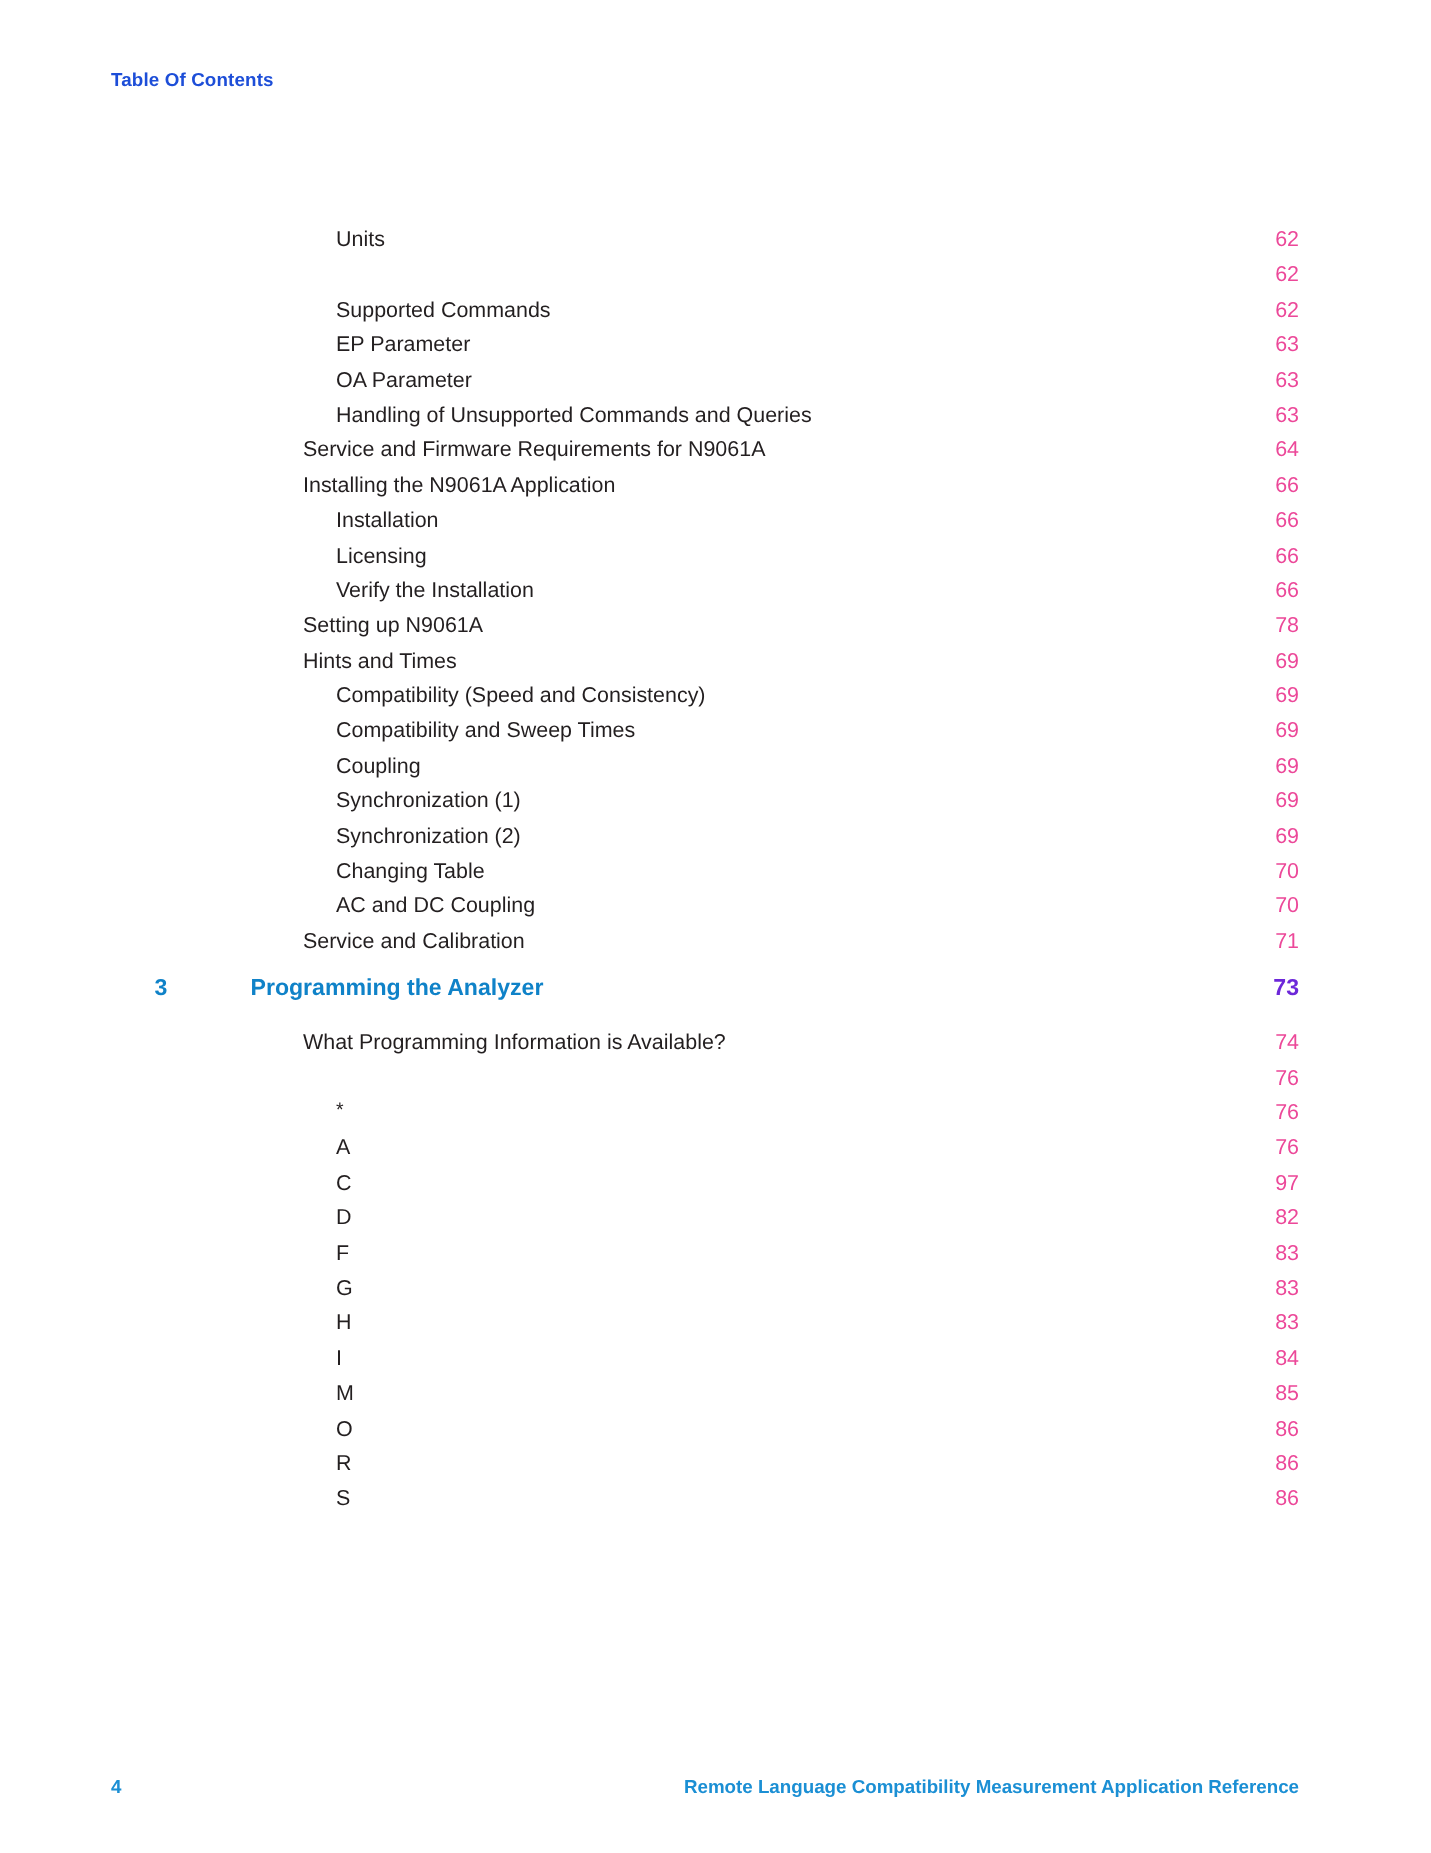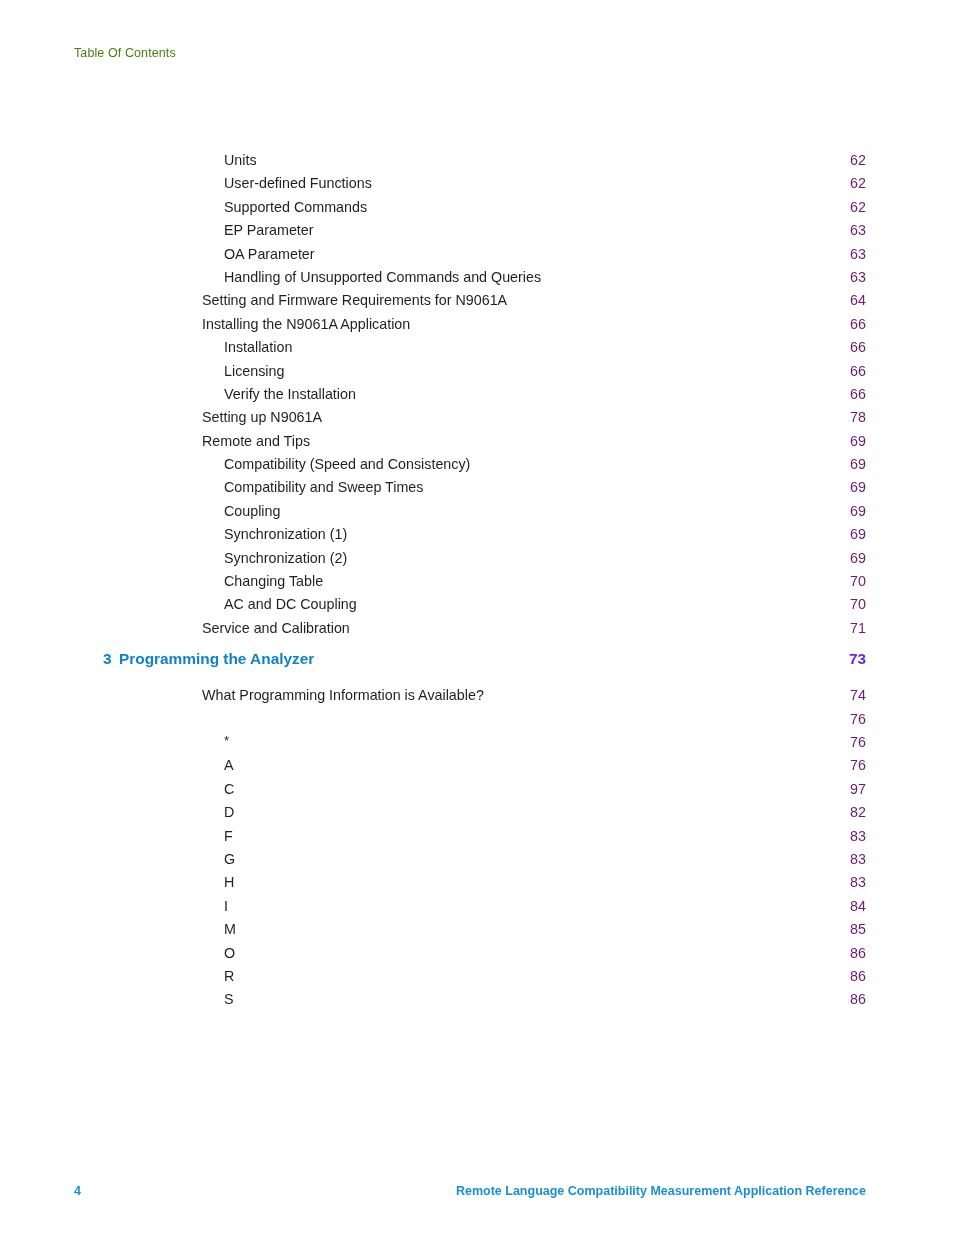--- a/index.html
+++ b/index.html
@@ -18,22 +18,22 @@
     background: #ffffff;
     overflow: hidden;
   }
 
   
   .running-header {
     position: absolute;
     left: 74px;
     top: 46px;
     font-size: 12.5px;
-    font-weight: normal;
-    color: #4d7c0f;
+    font-weight: bold;
+    color: #1d4ed8;
     letter-spacing: .1px;
     white-space: nowrap;
   }
 
   
   .toc {
     position: absolute;
     left: 74px;
     top: 152px;
     width: 792px;
@@ -52,21 +52,21 @@
     flex: 0 1 auto;
     white-space: nowrap;
   }
   .toc-row .filler {
     flex: 1 1 auto;
   }
   .toc-row .pageno {
     flex: 0 0 auto;
     text-align: right;
     min-width: 20px;
-    color: #701a75;
+    color: #ec4899;
   }
 
   
   .lvl1 .title { padding-left: 128px; }
   .lvl2 .title { padding-left: 150px; }
 
   
   .toc-row.chapter {
     height: 34px;
     align-items: baseline;
@@ -80,20 +80,21 @@
     padding-left: 29px;
     display: flex;
     align-items: baseline;
   }
   .toc-row.chapter .chapnum {
     display: inline-block;
     min-width: 16px;
   }
   .toc-row.chapter .chaptext {
     display: inline-block;
+    margin-left: 48px;
   }
   .toc-row.chapter .pageno {
     color: #6d28d9;
     font-weight: bold;
   }
 
   
   .toc-row.asterisk .title {
     font-size: 14.3px;
     line-height: 1;
@@ -132,21 +133,20 @@
 
   <div class="running-header">Table Of Contents</div>
 
   <div class="toc" id="toc-list">
       <div class="toc-row lvl2">
         <span class="title">Units</span>
         <span class="filler"></span>
         <span class="pageno">62</span>
       </div>
       <div class="toc-row lvl2">
-        <span class="title">User-defined Functions</span>
         <span class="filler"></span>
         <span class="pageno">62</span>
       </div>
       <div class="toc-row lvl2">
         <span class="title">Supported Commands</span>
         <span class="filler"></span>
         <span class="pageno">62</span>
       </div>
       <div class="toc-row lvl2">
         <span class="title">EP Parameter</span>
@@ -157,21 +157,21 @@
         <span class="title">OA Parameter</span>
         <span class="filler"></span>
         <span class="pageno">63</span>
       </div>
       <div class="toc-row lvl2">
         <span class="title">Handling of Unsupported Commands and Queries</span>
         <span class="filler"></span>
         <span class="pageno">63</span>
       </div>
       <div class="toc-row lvl1">
-        <span class="title">Setting and Firmware Requirements for N9061A</span>
+        <span class="title">Service and Firmware Requirements for N9061A</span>
         <span class="filler"></span>
         <span class="pageno">64</span>
       </div>
       <div class="toc-row lvl1">
         <span class="title">Installing the N9061A Application</span>
         <span class="filler"></span>
         <span class="pageno">66</span>
       </div>
       <div class="toc-row lvl2">
         <span class="title">Installation</span>
@@ -187,21 +187,21 @@
         <span class="title">Verify the Installation</span>
         <span class="filler"></span>
         <span class="pageno">66</span>
       </div>
       <div class="toc-row lvl1">
         <span class="title">Setting up N9061A</span>
         <span class="filler"></span>
         <span class="pageno">78</span>
       </div>
       <div class="toc-row lvl1">
-        <span class="title">Remote and Tips</span>
+        <span class="title">Hints and Times</span>
         <span class="filler"></span>
         <span class="pageno">69</span>
       </div>
       <div class="toc-row lvl2">
         <span class="title">Compatibility (Speed and Consistency)</span>
         <span class="filler"></span>
         <span class="pageno">69</span>
       </div>
       <div class="toc-row lvl2">
         <span class="title">Compatibility and Sweep Times</span>

